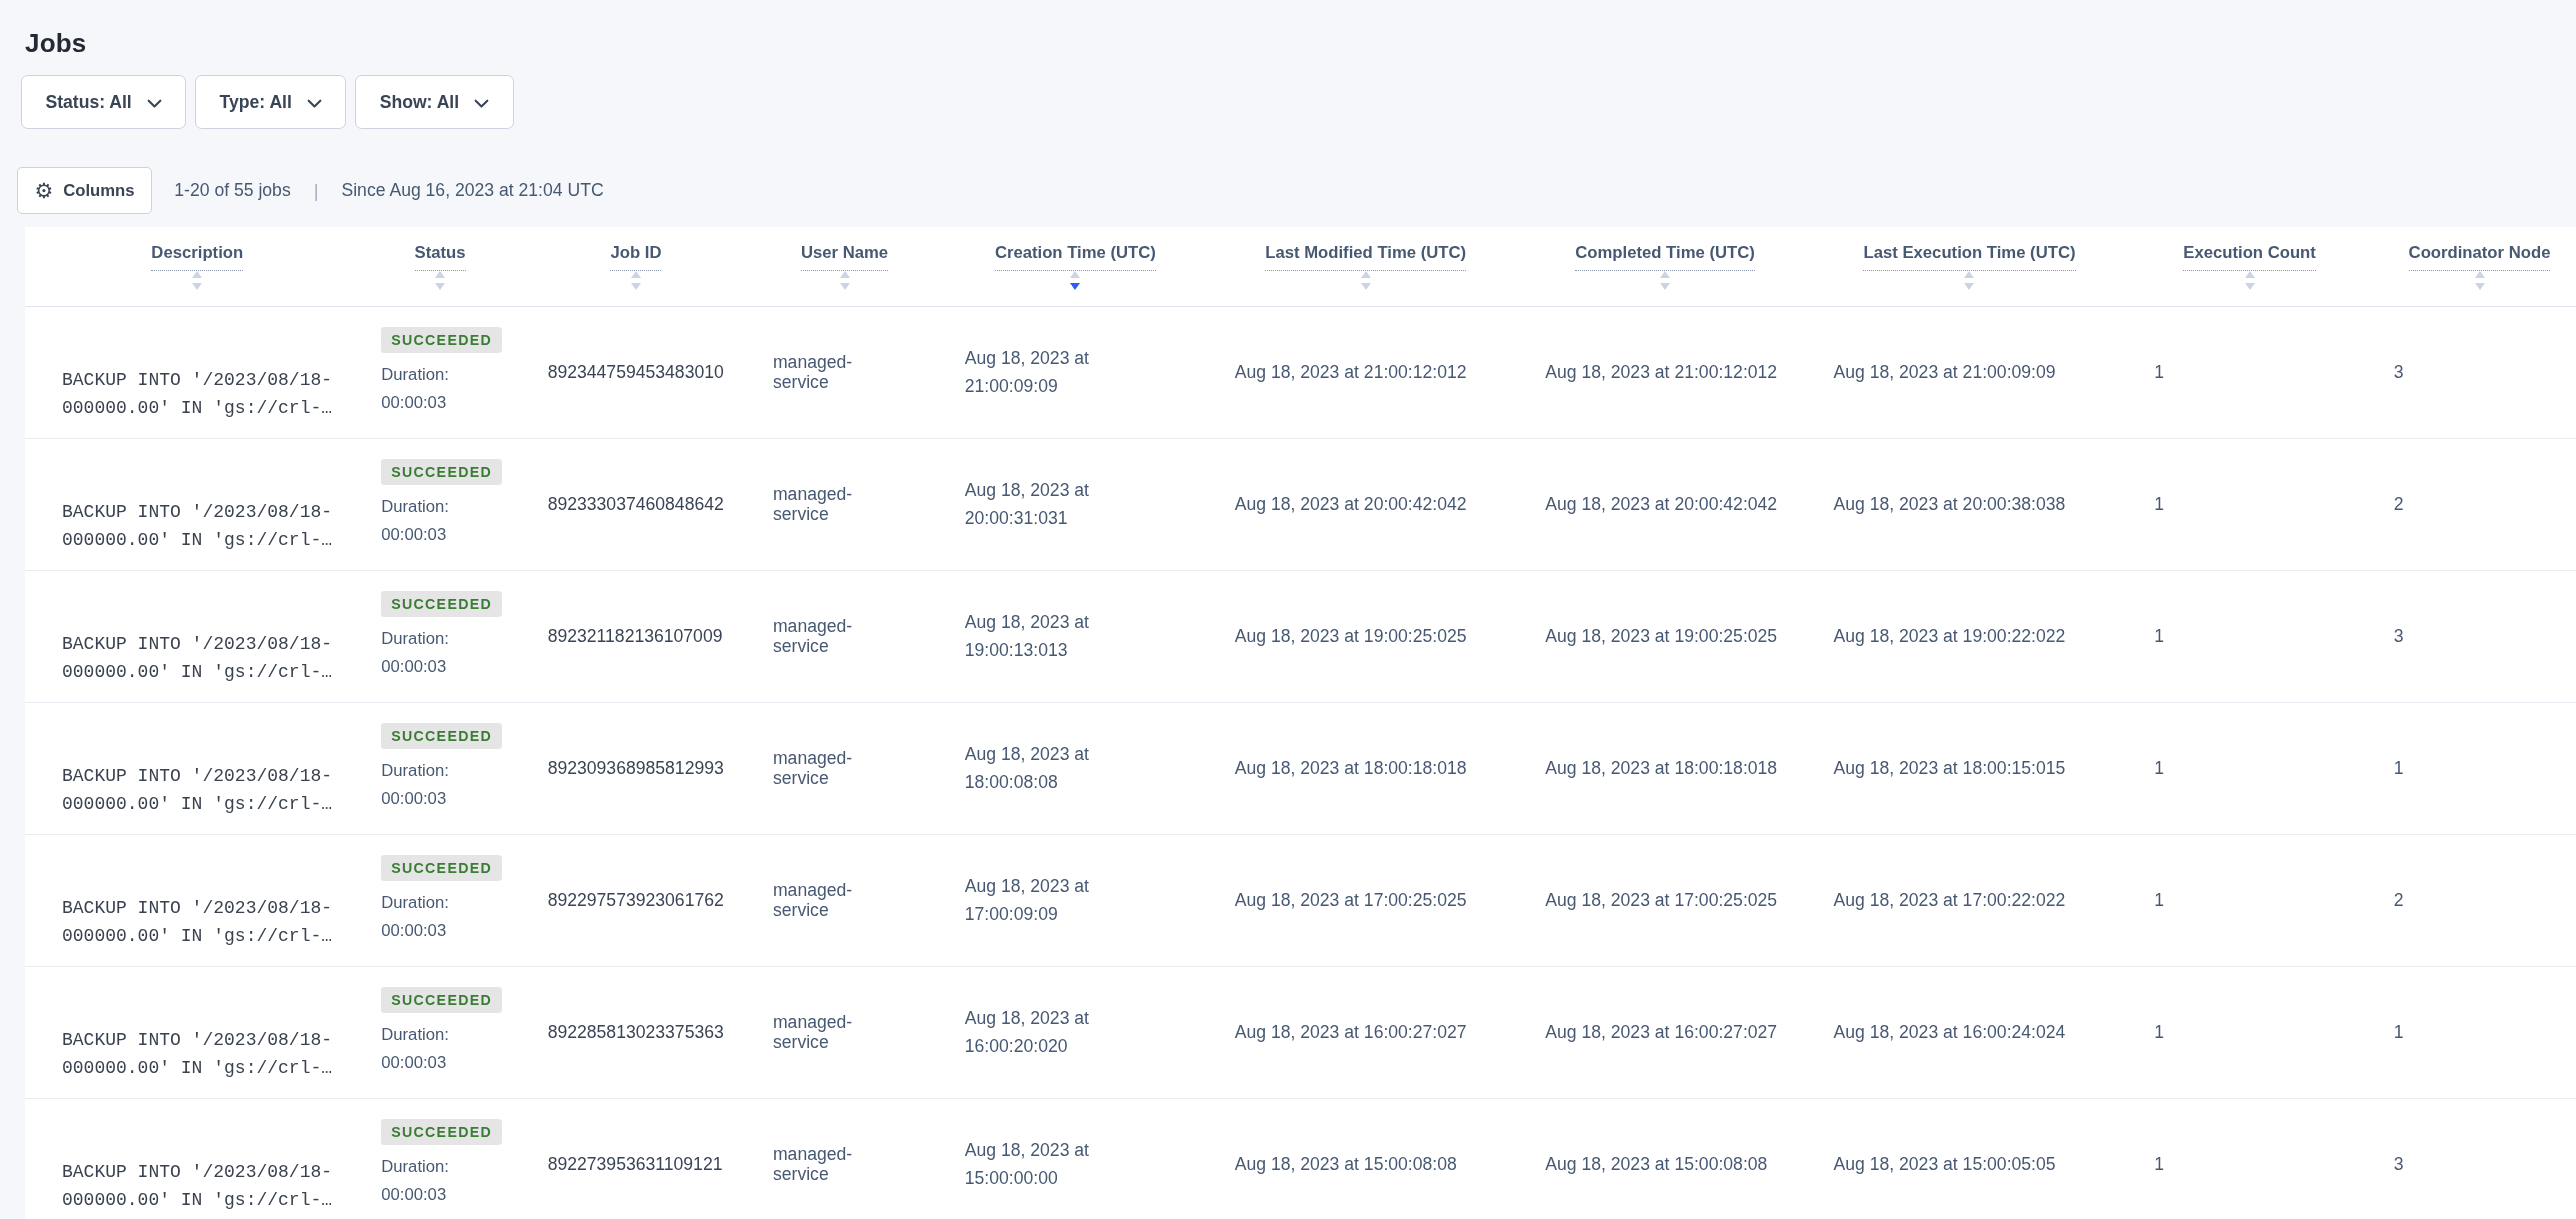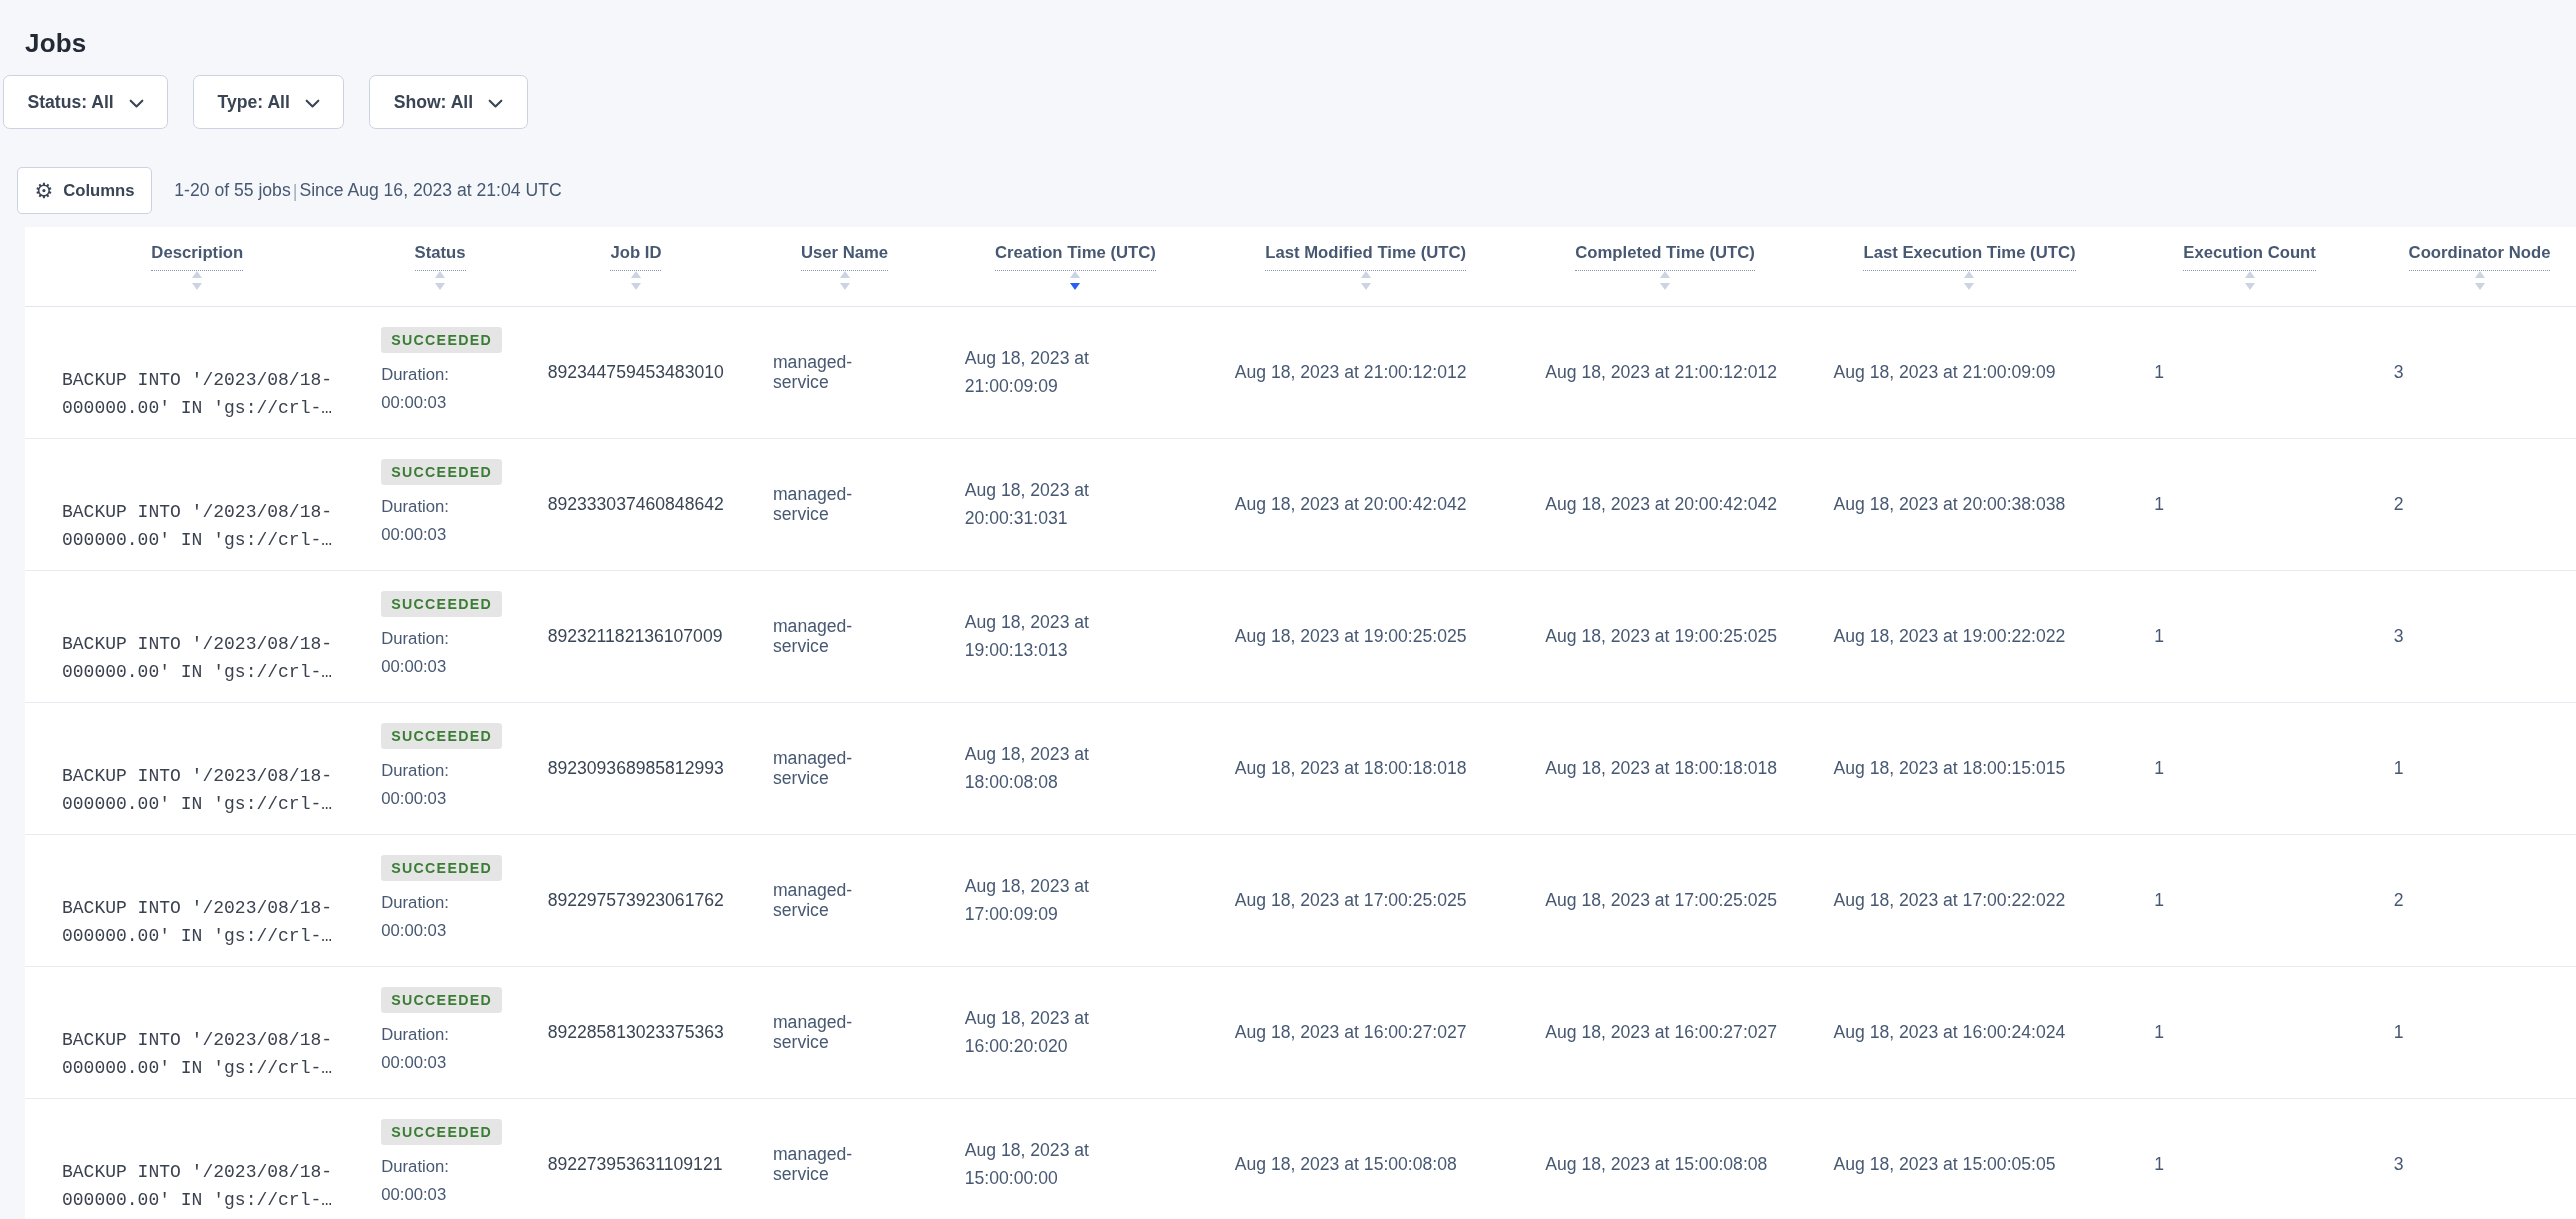--- a/index.html
+++ b/index.html
@@ -12,22 +12,22 @@
   }
   .page { position: relative; width: 2576px; height: 1219px; }
 
   
   .page-title {
     position: absolute; left: 25px; top: 28px;
     font-size: 26px; font-weight: 700; color: #242a35;
     letter-spacing: 0.2px;
   }
   .filter-row {
-    position: absolute; left: 3px; top: 75px;
-    display: flex; gap: 25px;
+    position: absolute; left: 21px; top: 75px;
+    display: flex; gap: 9px;
   }
   .filter-btn {
     display: flex; align-items: center; gap: 15px;
     height: 54px; padding: 0 23.4px;
     background: #ffffff;
     border: 1.7px solid #ccd2df; border-radius: 6.7px;
     font-size: 17.6px; font-weight: 700; color: #394455;
     cursor: pointer;
   }
   .chevron { display: inline-flex; margin-top: 2.5px; }
@@ -38,21 +38,21 @@
   }
   .columns-btn {
     display: flex; align-items: center; gap: 10px;
     height: 47px; padding: 0 16.7px;
     background: #ffffff;
     border: 1.7px solid #ccd2df; border-radius: 5px;
     font-size: 16.7px; font-weight: 700; color: #394455;
     cursor: pointer;
   }
   .gear { font-size: 21px; line-height: 1; color: #394455; font-weight: 400; }
-  .summary { display: flex; align-items: center; gap: 2px; font-size: 17.6px; color: #475872; }
+  .summary { display: flex; align-items: center; gap: 23px; font-size: 17.6px; color: #475872; }
   .sep { color: #a3adbe; font-size: 18.4px; }
 
   
   .card {
     position: absolute; left: 25px; right: 0; top: 227px; bottom: 0;
     background: #ffffff;
     overflow: hidden;
   }
   table { border-collapse: collapse; table-layout: fixed; width: 2589px; }
   col.c-desc   { width: 351px; }

